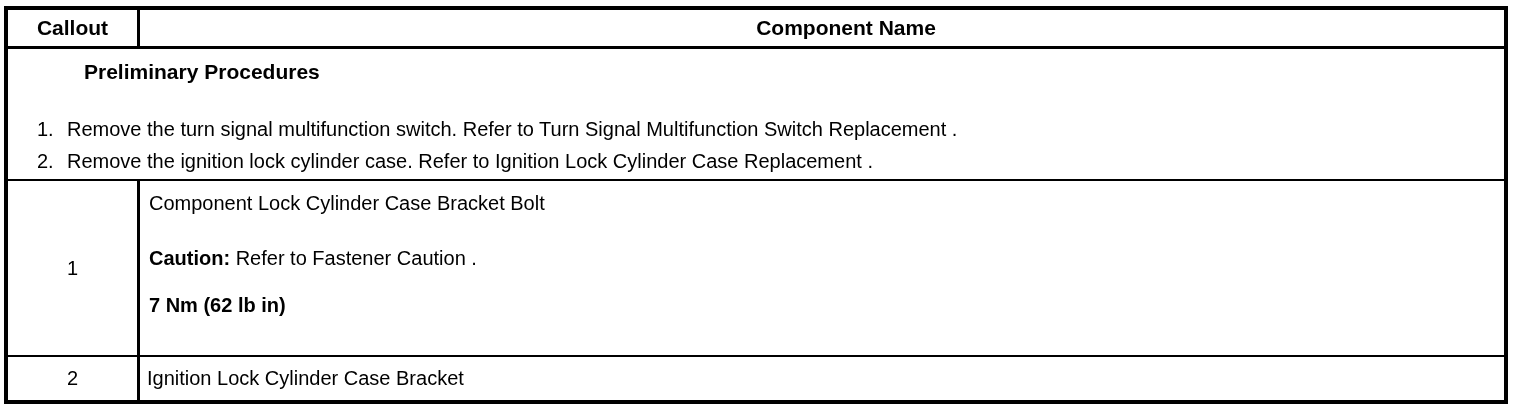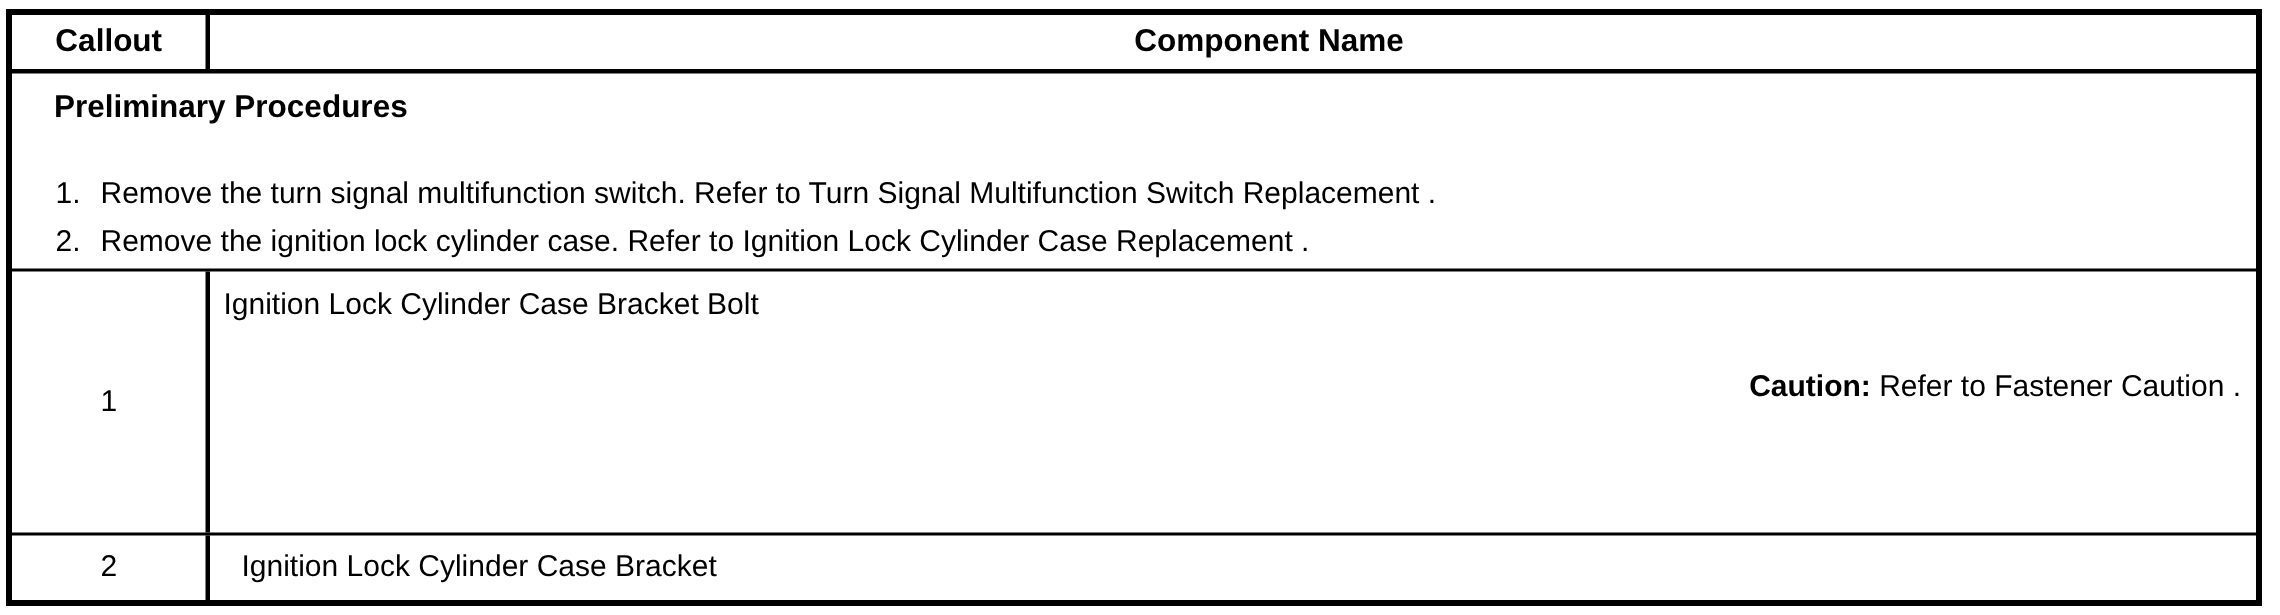--- a/index.html
+++ b/index.html
@@ -34,36 +34,36 @@
   .header-row .cell-comp { display: flex; align-items: center; justify-content: center; margin-left: 48px; }
 
   
   .prelim-row {
     height: 132px;
     border-bottom: 2px solid #000;
     display: block;
     padding: 8px 10px 0 0;
     font-size: 20px;
   }
-  .prelim-title { font-weight: bold; font-size: 21px; padding-left: 28px; line-height: 30px; }
+  .prelim-title { font-weight: bold; font-size: 21px; padding-left: 76px; line-height: 30px; }
   .prelim-steps { margin-top: 26px; }
   .prelim-step { display: flex; line-height: 32px; }
   .step-num { flex: 0 0 30px; width: 30px; text-align: left; margin-left: 29px; }
   .step-text { flex: 1 1 auto; }
 
   
   .body-row-1 { height: 176px; border-bottom: 2px solid #000; font-size: 20px; }
   .body-row-2 { flex: 1 1 auto; font-size: 20px; }
   .callout-num { font-size: 20px; }
   .comp-detail { padding: 6px 10px 0 9px; }
   .comp-detail p { margin: 0; line-height: 32px; }
-  .comp-caution { margin-top: 23px !important; text-align: right; }
+  .comp-caution { margin-top: 23px !important; }
   .comp-torque { margin-top: 15px !important; font-weight: bold; }
   .b { font-weight: bold; }
-  .comp-simple { display: flex; align-items: center; padding-left: 21px; }
+  .comp-simple { display: flex; align-items: center; padding-left: 7px; }
 </style>
 </head>
 <body>
 
 <div class="doc-table">
 
   <div class="row header-row">
     <div class="cell-callout">
       <span>Callout</span>
     </div>
@@ -84,22 +84,23 @@
         <span class="step-text">Remove the ignition lock cylinder case. Refer to Ignition Lock Cylinder Case Replacement .</span>
       </div>
     </div>
   </div>
 
   <div class="row body-row-1">
     <div class="cell-callout">
       <span class="callout-num">1</span>
     </div>
     <div class="cell-comp comp-detail">
-      <p>Ignition Lock Cylinder Case Bracket Bolt</p>
+      <p>Component Lock Cylinder Case Bracket Bolt</p>
       <p class="comp-caution"><span class="b">Caution:</span><span> Refer to Fastener Caution .</span></p>
+      <p class="comp-torque">7 Nm (62 lb in)</p>
     </div>
   </div>
 
   <div class="row body-row-2">
     <div class="cell-callout">
       <span class="callout-num">2</span>
     </div>
     <div class="cell-comp comp-simple">
       <span>Ignition Lock Cylinder Case Bracket</span>
     </div>

